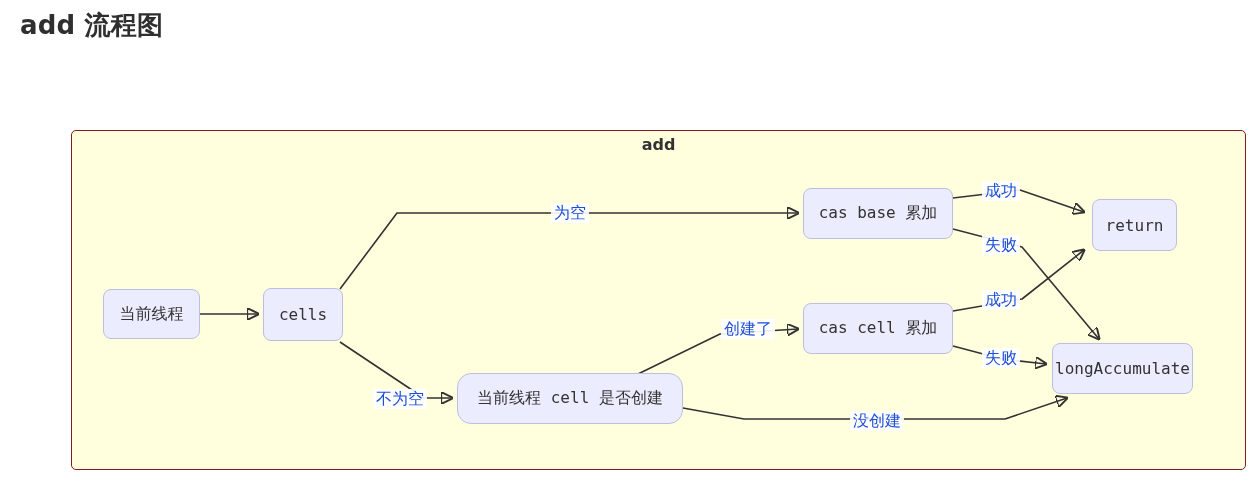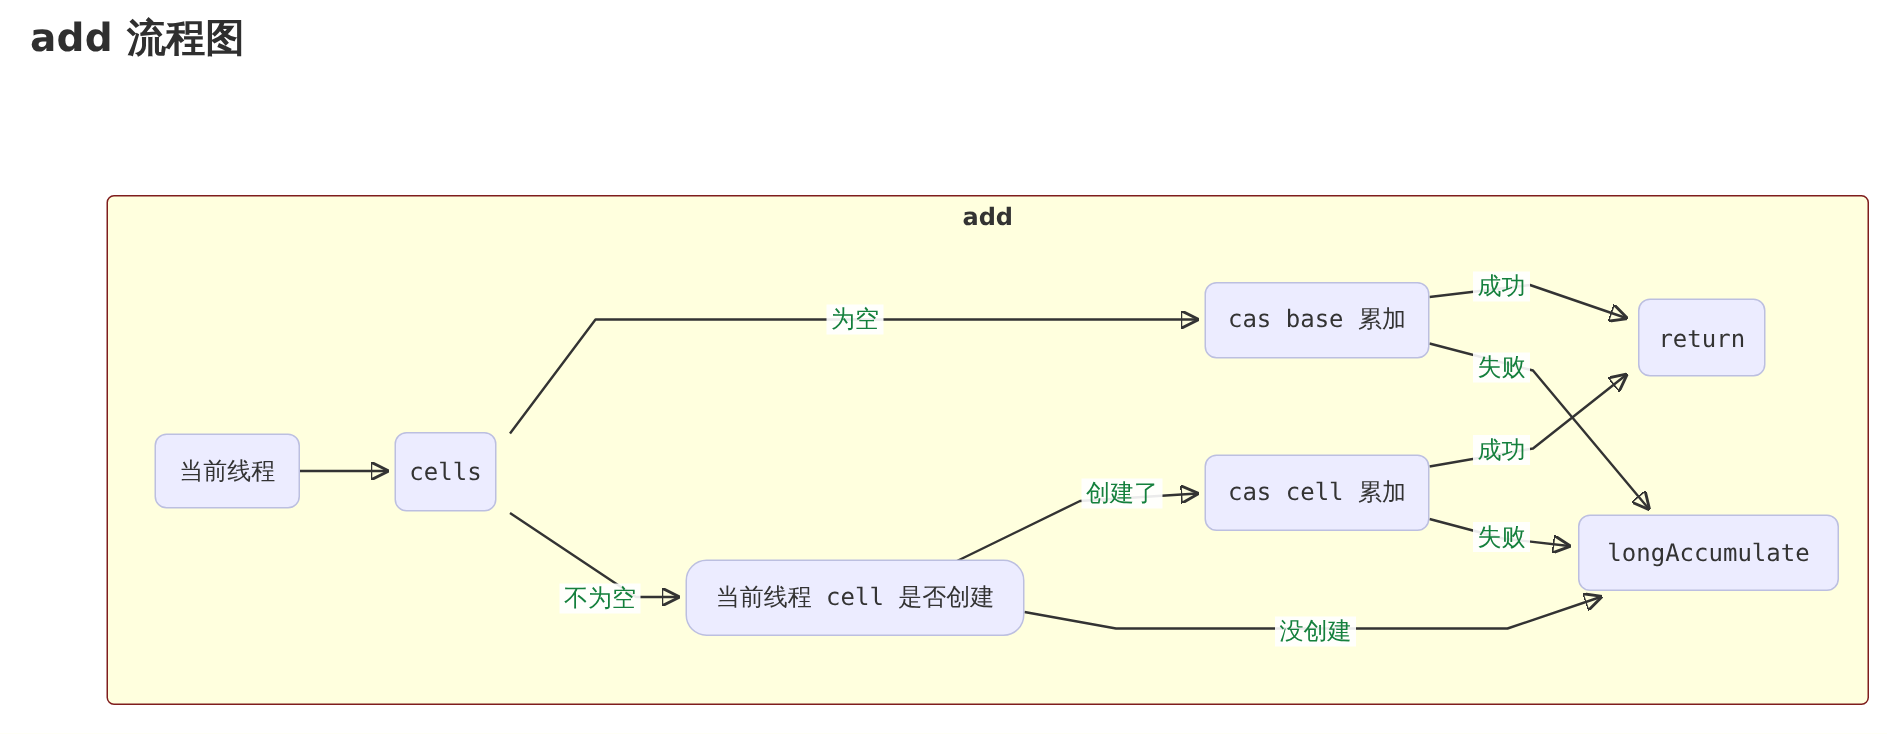--- a/index.html
+++ b/index.html
@@ -11,30 +11,30 @@
        background:#ffffde;border:1px solid #7f1d1d;border-radius:5px;box-sizing:border-box;}
   .edges{position:absolute;left:0;top:0;width:1175px;height:340px;}
   .edges path{fill:none;stroke:#333333;stroke-width:1.6px;stroke-linejoin:round;}
   .cluster-label{position:absolute;top:4px;left:0;right:0;text-align:center;
        font-size:16px;font-weight:600;color:#333;}
   .node{position:absolute;background:#ececff;border:1px solid #bcbfe0;border-radius:8px;
        box-sizing:border-box;display:flex;align-items:center;justify-content:center;
        font-family:"DejaVu Sans Mono","Liberation Mono",monospace;font-size:16px;
        color:#333;white-space:nowrap;}
   .edge-label{position:absolute;transform:translate(-50%,-50%);
-       background:rgba(255,255,255,0.9);padding:0 3px;font-size:16px;color:#15803d;
+       background:rgba(255,255,255,0.9);padding:0 3px;font-size:16px;color:#1d4ed8;
        white-space:nowrap;line-height:1.25;}
   
   .n-thread{left:31px;top:158px;width:97px;height:50px;}
-  .n-cells{left:191px;top:157px;width:68px;height:53px;}
+  .n-cells{left:191px;top:157px;width:80px;height:53px;}
   .n-casbase{left:731px;top:57px;width:150px;height:51px;}
   .n-cascell{left:731px;top:172px;width:150px;height:51px;}
   .n-check{left:385px;top:242px;width:226px;height:51px;border-radius:14px;}
   .n-return{left:1020px;top:68px;width:85px;height:52px;}
-  .n-longacc{left:980px;top:212px;width:174px;height:51px;}
+  .n-longacc{left:980px;top:212px;width:141px;height:51px;}
   
   .l-isempty{left:498px;top:82px;}
   .l-notempty{left:328px;top:268px;}
   .l-created{left:676px;top:198px;}
   .l-notcreated{left:805px;top:290px;}
   .l-basesucc{left:929px;top:60px;}
   .l-basefail{left:929px;top:114px;}
   .l-cellsucc{left:929px;top:169px;}
   .l-cellfail{left:929px;top:227px;}
 </style>

